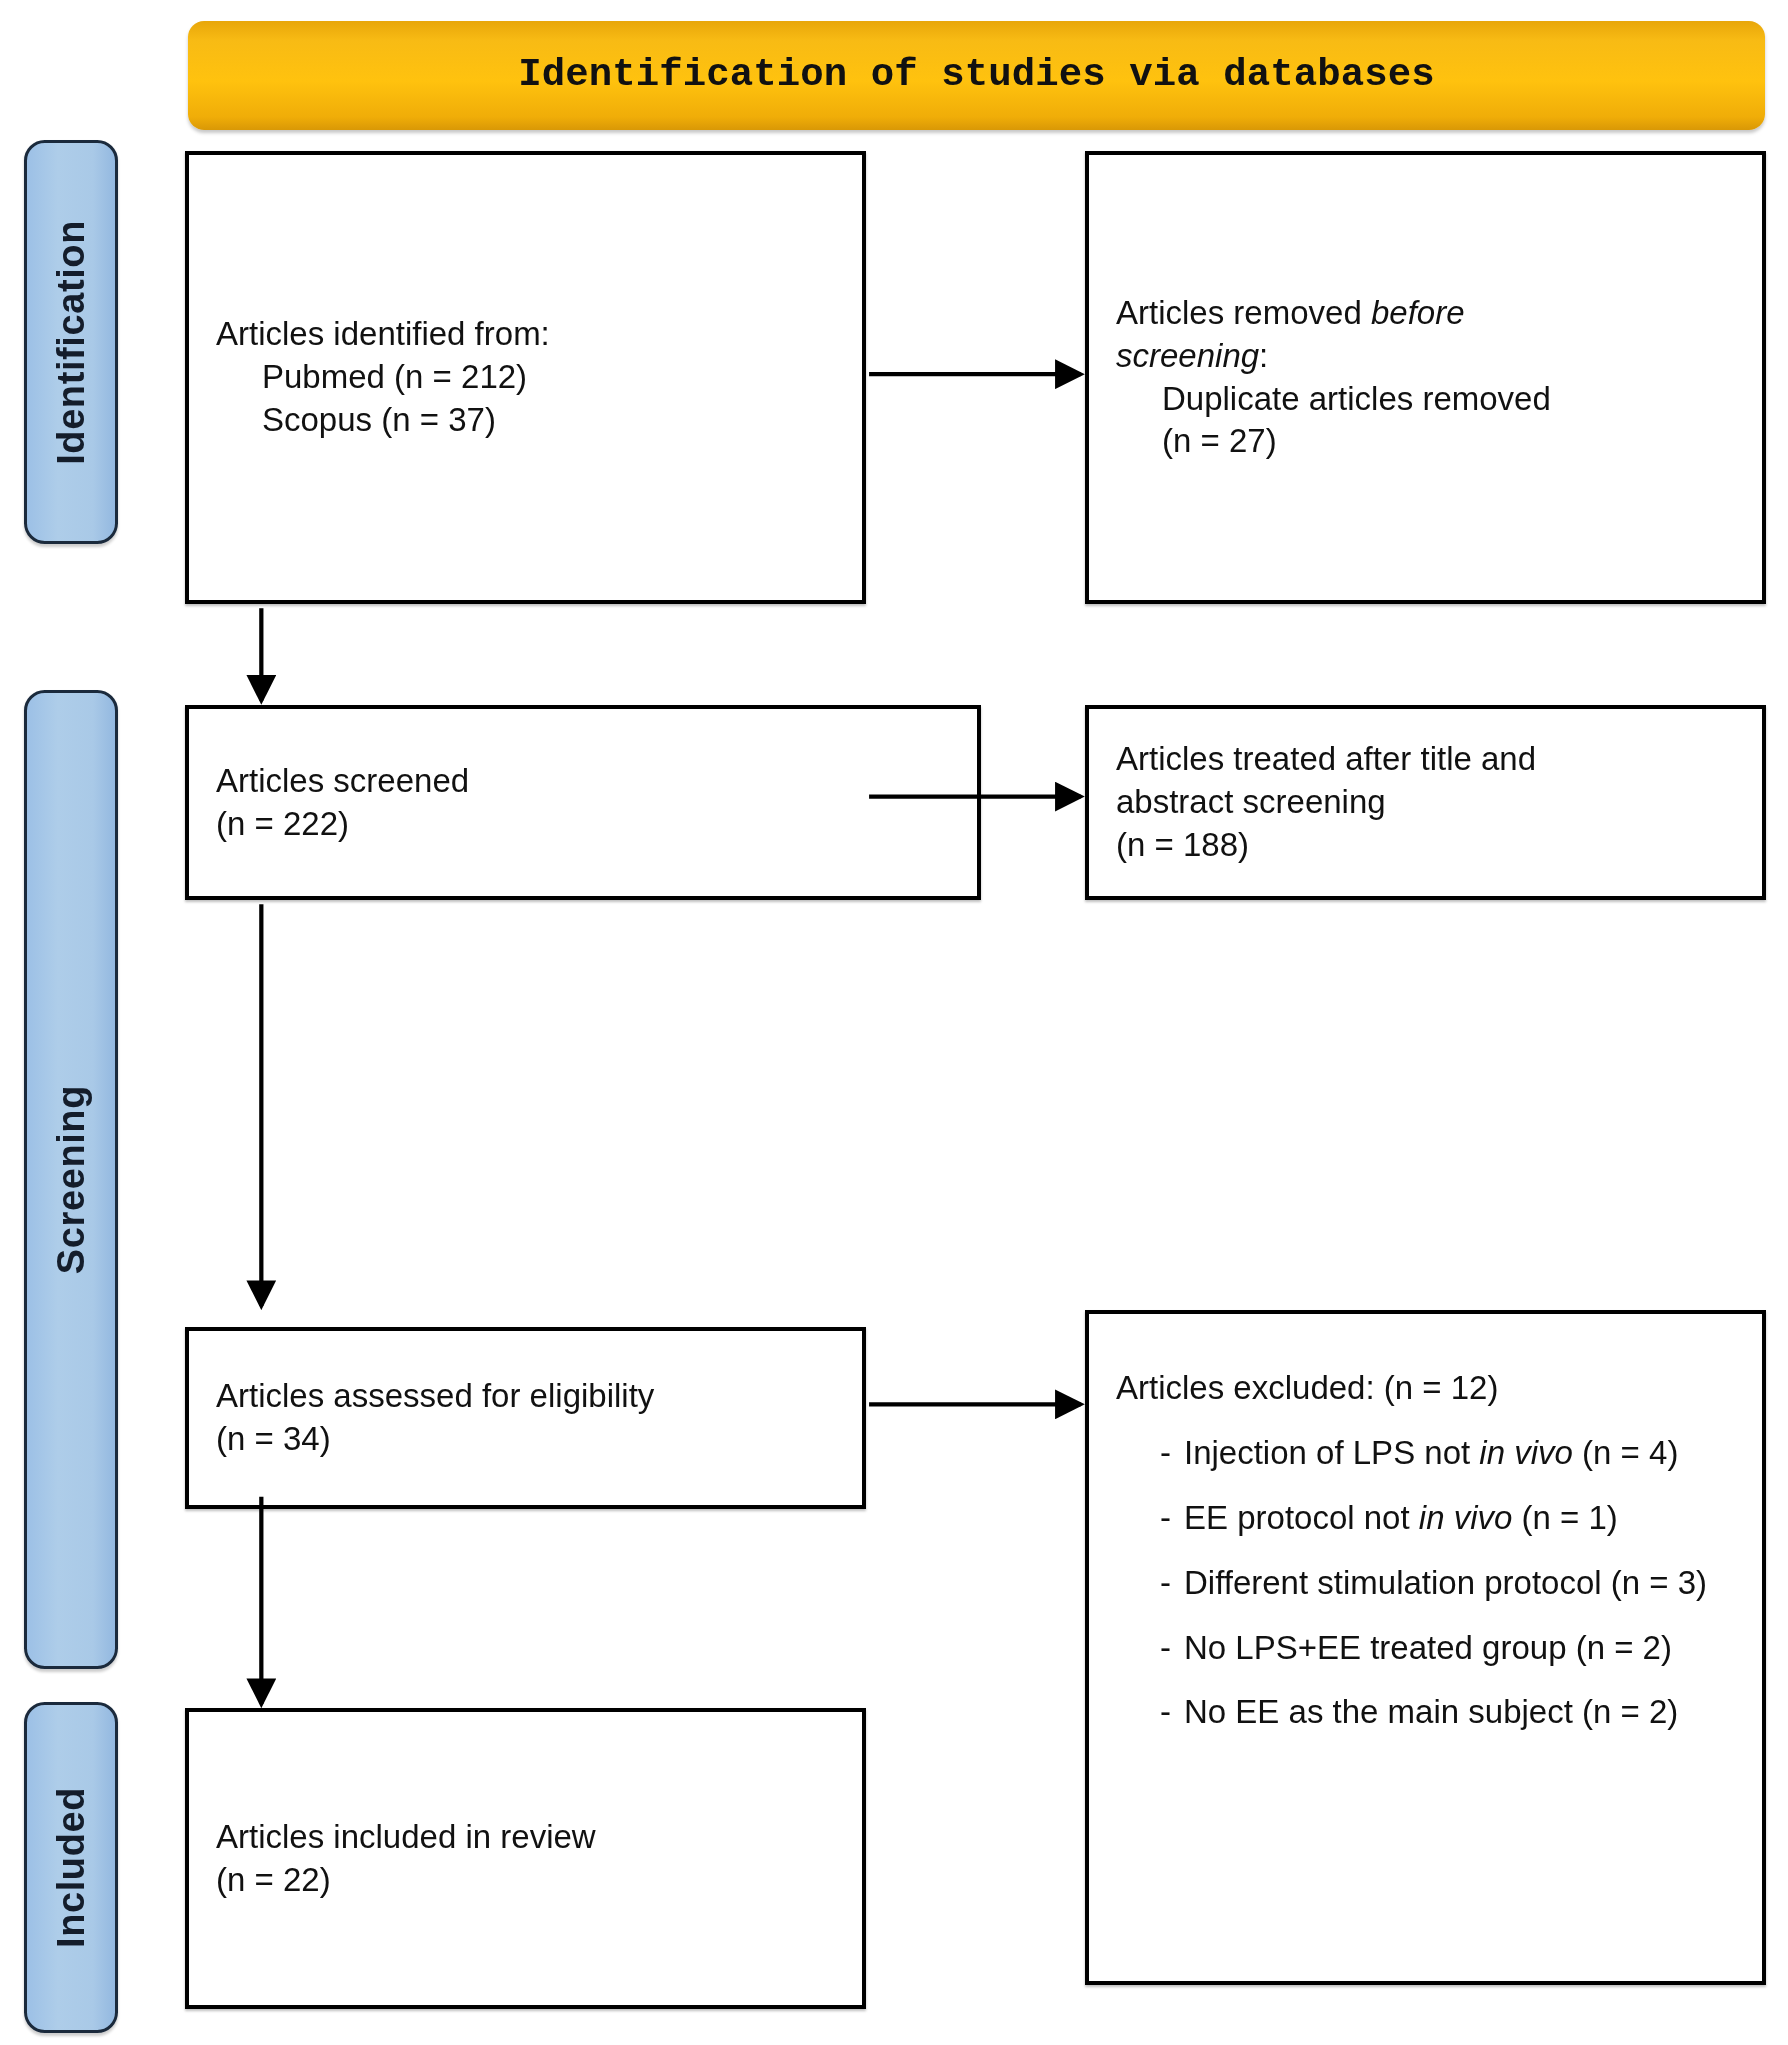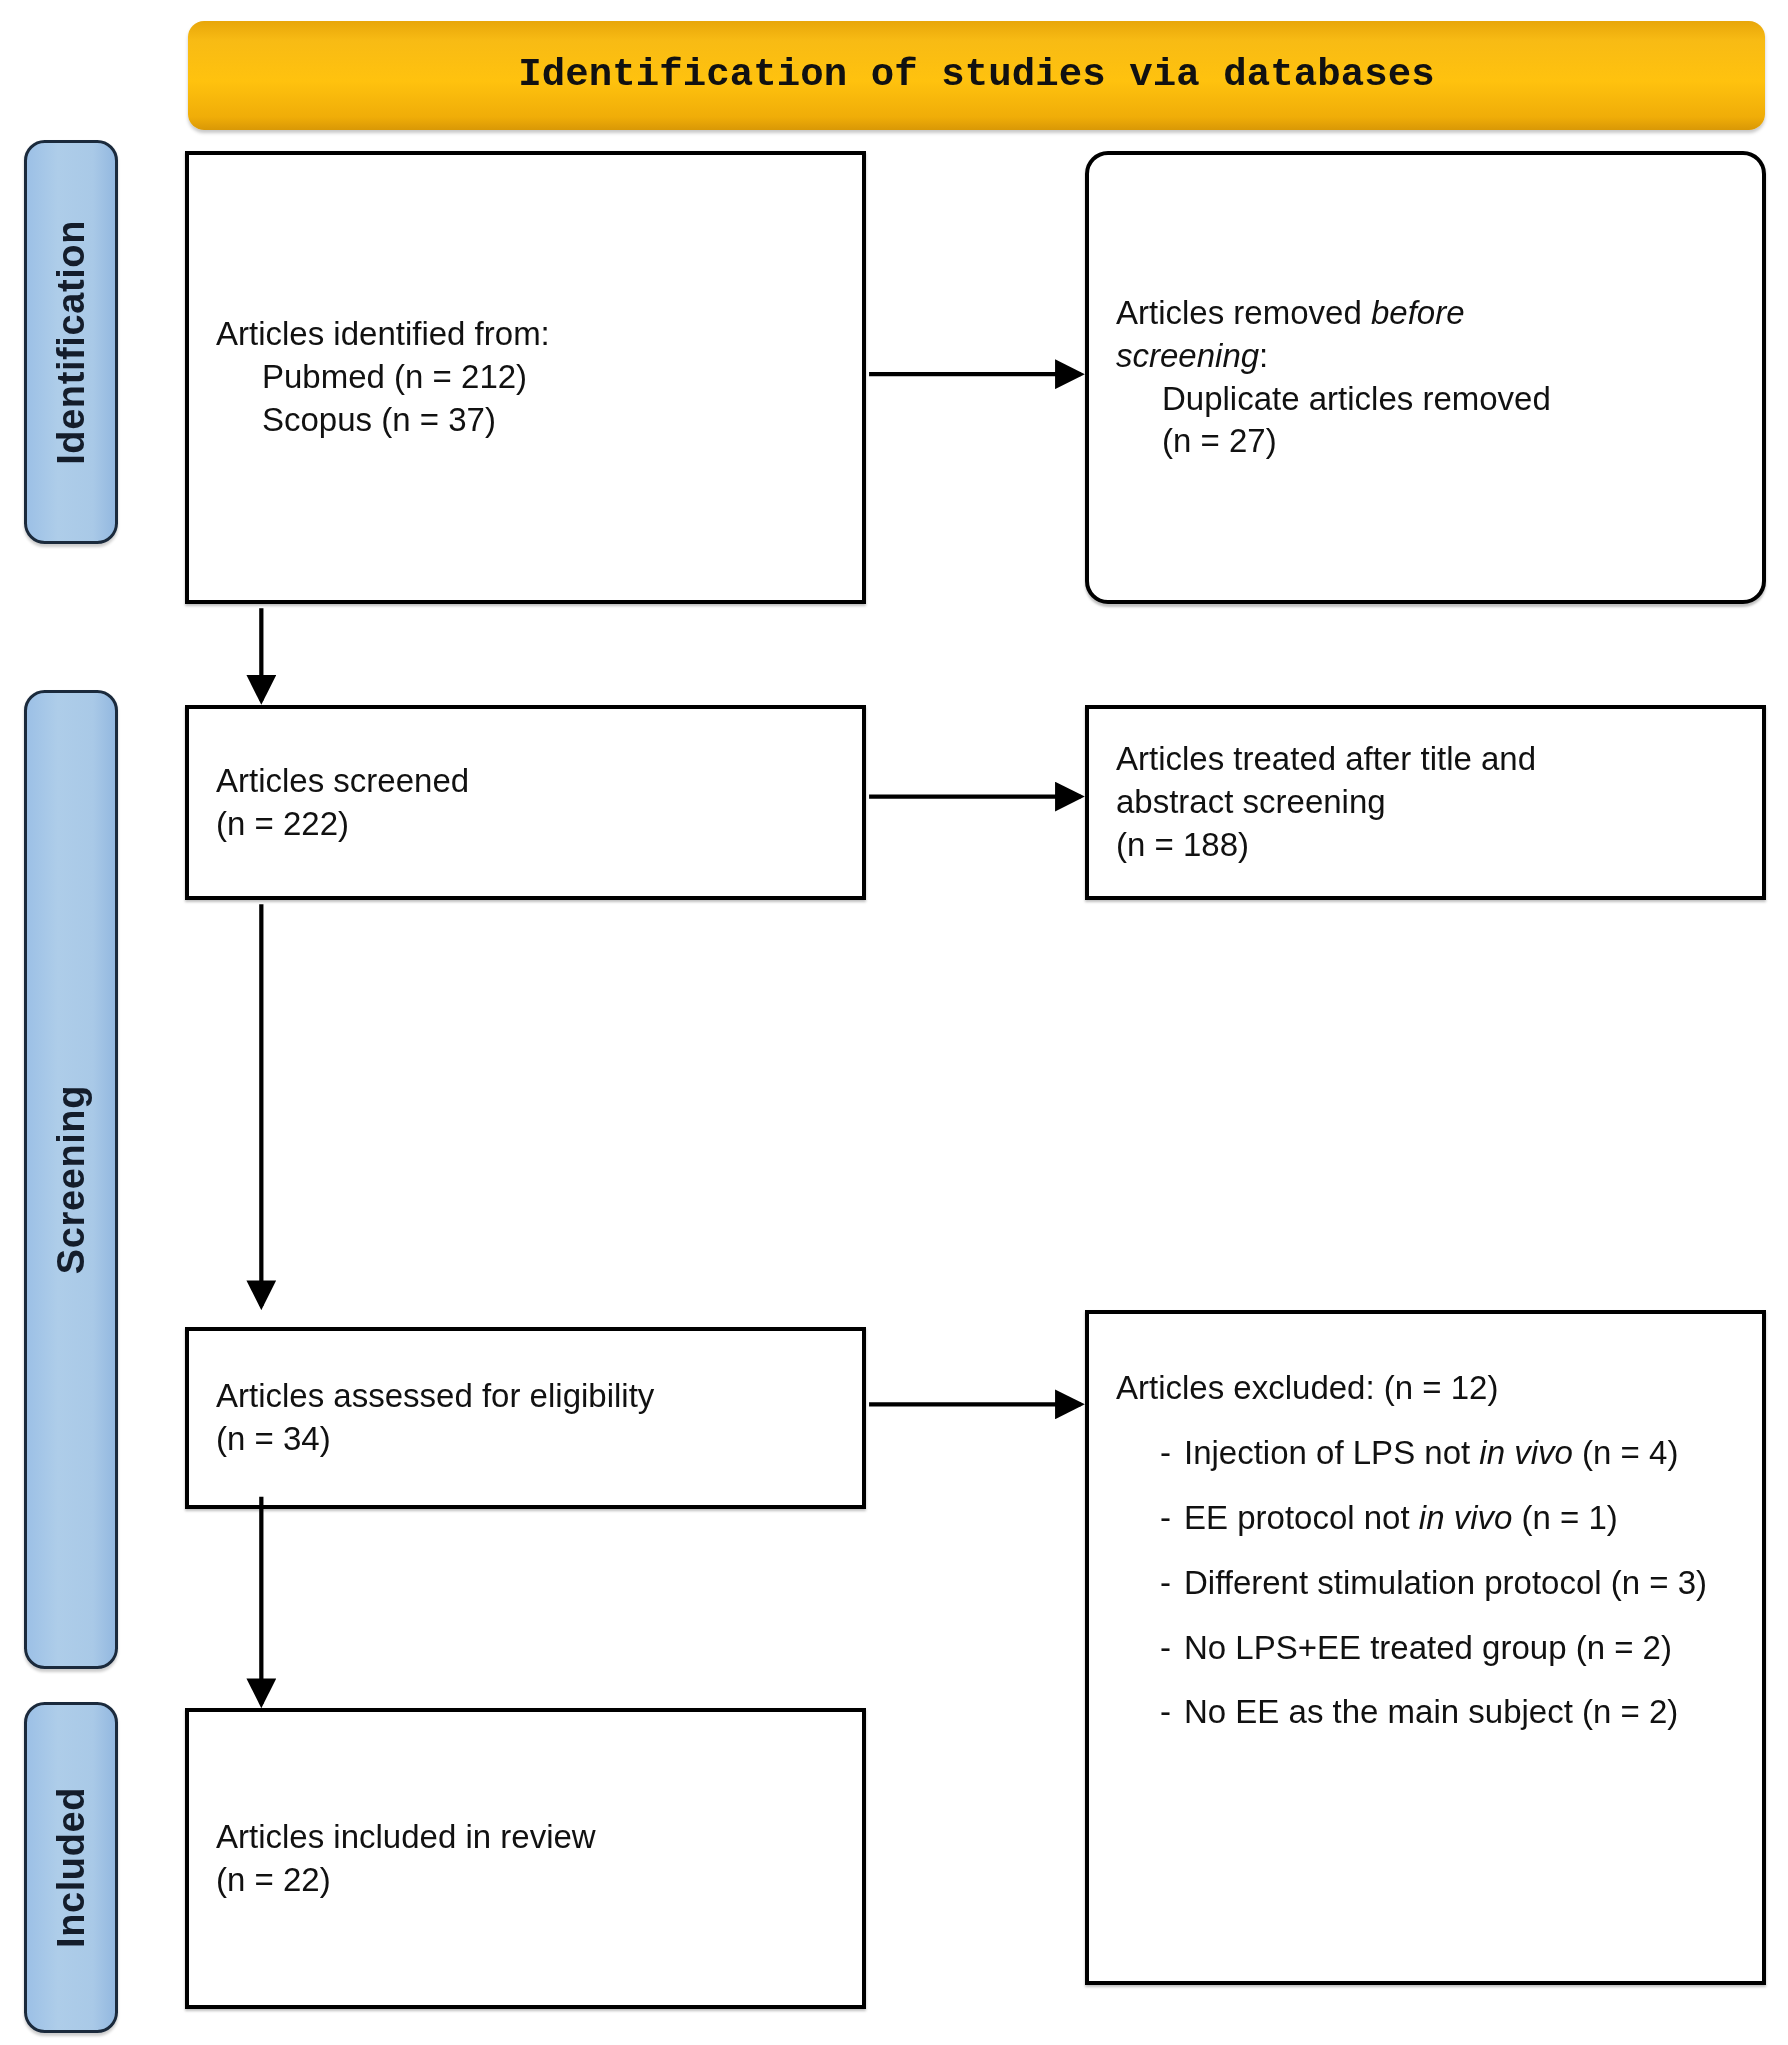--- a/index.html
+++ b/index.html
@@ -85,22 +85,22 @@
   .flow-box p {
     margin: 0;
     font-size: 33px;
     line-height: 1.30;
     color: #111111;
   }
   .indent-1 { padding-left: 46px; }
   .italic   { font-style: italic; }
 
   #box-identified   { left: 185px;  top: 151px;  width: 681px; height: 453px; }
-  #box-removed      { left: 1085px; top: 151px;  width: 681px; height: 453px; border-radius: 23px; }
-  #box-screened     { left: 185px;  top: 705px; width: 681px; height: 195px; }
+  #box-removed      { left: 1085px; top: 151px;  width: 681px; height: 453px; }
+  #box-screened     { left: 185px;  top: 705px; width: 796px; height: 195px; }
   #box-excl-title   { left: 1085px; top: 705px; width: 681px; height: 195px; }
   #box-eligibility  { left: 185px;  top: 1310px; width: 681px; height: 182px; margin-top: 17px; }
   #box-excluded     { left: 1085px; top: 1310px; width: 681px; height: 675px; justify-content: flex-start; padding-top: 53px; }
   #box-included     { left: 185px;  top: 1708px; width: 681px; height: 301px; }
 
   
   .reason-list {
     margin: 0;
     padding: 0;
     list-style: none;

